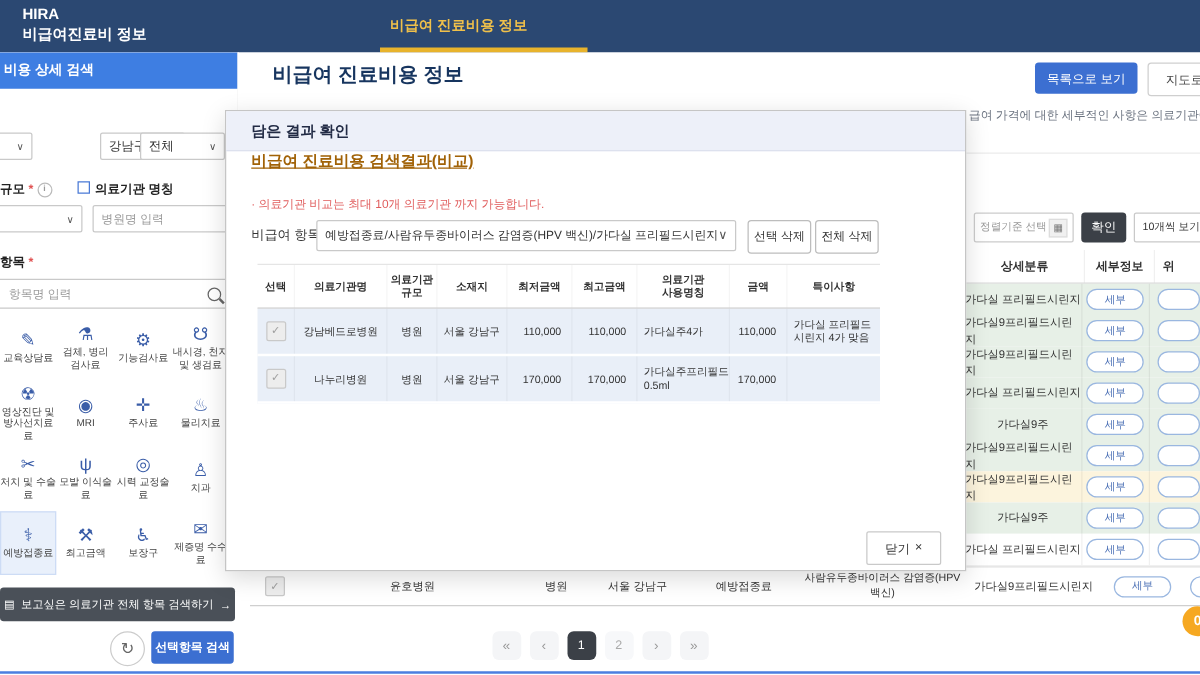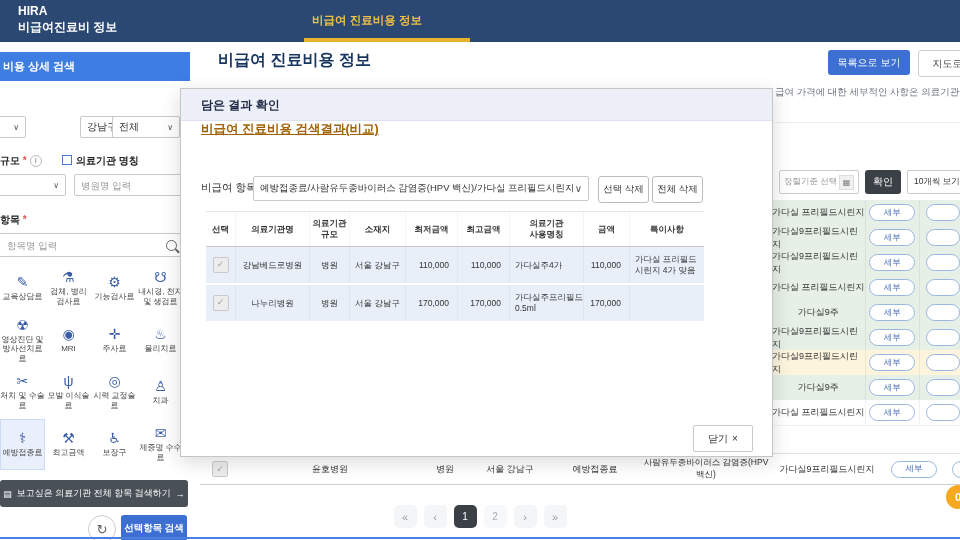--- a/index.html
+++ b/index.html
@@ -7,21 +7,21 @@
        font-family:"Liberation Sans","DejaVu Sans",sans-serif;color:#333;}
   .abs{position:absolute;}
   .flexc{display:flex;align-items:center;justify-content:center;}
   
   #hdr{left:0;top:0;width:960px;height:42px;background:#2b4872;}
   #logo{left:18px;top:4px;color:#fff;font-weight:bold;font-size:12px;line-height:1.3;}
   .nav-item{top:0;height:40px;display:flex;align-items:center;font-size:11.5px;font-weight:bold;color:#fff;}
   #nav2{color:#f0c04a;}
   #nav-underline{left:304px;top:38px;width:166px;height:4px;background:#e8b32c;}
   
-  #side{left:0;top:52px;width:190px;height:350px;background:#fff;border-right:1px solid #e3e3e3;}
+  #side{left:0;top:42px;width:190px;height:350px;background:#fff;border-right:1px solid #e3e3e3;}
   #side-title{left:0;top:0;width:190px;height:29px;background:#3e7ee2;color:#fff;font-weight:bold;
               font-size:11px;line-height:29px;padding-left:3px;box-sizing:border-box;}
   .sel{border:1px solid #c9c9c9;border-radius:2px;background:#fff;height:22px;display:flex;
        align-items:center;justify-content:space-between;padding:0 6px;font-size:10px;color:#333;box-sizing:border-box;}
   .chev{font-size:8px;color:#555;}
   .lbl{font-size:10px;font-weight:bold;color:#222;}
   .star{color:#e05252;}
   .inp{border:1px solid #c9c9c9;border-radius:2px;height:22px;font-size:9.5px;color:#333;
        padding:0 6px;box-sizing:border-box;outline:none;width:100%;font-family:inherit;}
   .inp::placeholder{color:#9a9a9a;}
@@ -249,20 +249,25 @@
     <span class="ph">정렬기준 선택</span>
     <span id="sort-ic">▦</span>
   </div>
   <div id="confirm" class="abs flexc">확인</div>
   <div id="pgsize" class="sel abs">
     <span style="font-size:8.5px;">10개씩 보기</span>
 
   </div>
 
   <div id="frag" class="abs">
+    <div id="frag-hd">
+      <div class="fc1">상세분류</div>
+      <div class="fc2">세부정보</div>
+      <div class="fc3">위</div>
+    </div>
     <div>
         <div class="rrow green">
           <div class="fc1">가다실 프리필드시린지</div>
           <div class="fc2">
             <span class="pill">세부</span>
           </div>
           <div class="fc3">
             <span class="pill partial"></span>
           </div>
         </div>
@@ -370,20 +375,21 @@
     </div>
 </div>
 
 <div id="botline" class="abs"></div>
 
 <div id="modal" class="abs">
   <div id="m-hd" class="abs">
     <span>담은 결과 확인</span>
   </div>
   <div id="m-sec" class="abs">비급여 진료비용 검색결과(비교)</div>
+  <div id="m-note" class="abs">· 의료기관 비교는 최대 10개 의료기관 까지 가능합니다.</div>
 
   <div id="m-lbl" class="abs">비급여 항목</div>
   <div id="m-sel" class="sel abs">
     <span style="font-size:9.5px;overflow:hidden;white-space:nowrap;">예방접종료/사람유두종바이러스 감염증(HPV 백신)/가다실 프리필드시린지</span>
     <span class="chev" style="font-size:10px;">∨</span>
   </div>
   <div id="m-del1" class="m-btn abs flexc">선택 삭제</div>
   <div id="m-del2" class="m-btn abs flexc">전체 삭제</div>
 
   <div id="m-tbl" class="abs">

